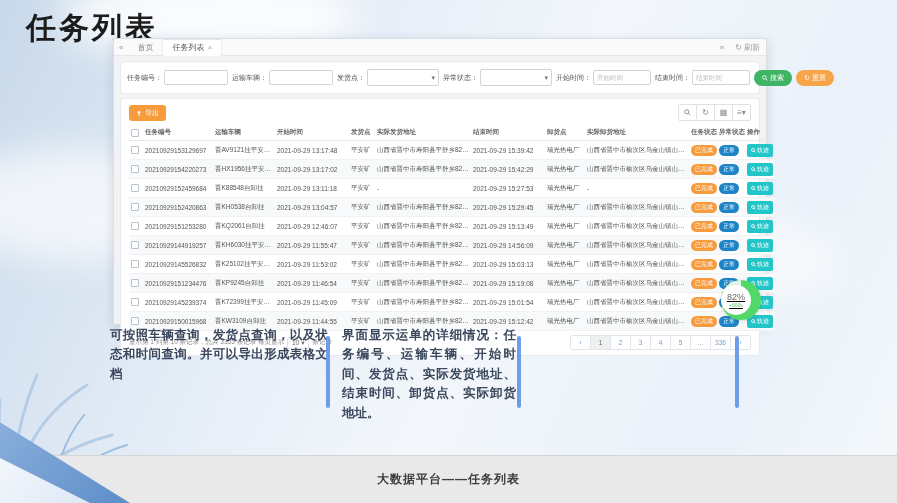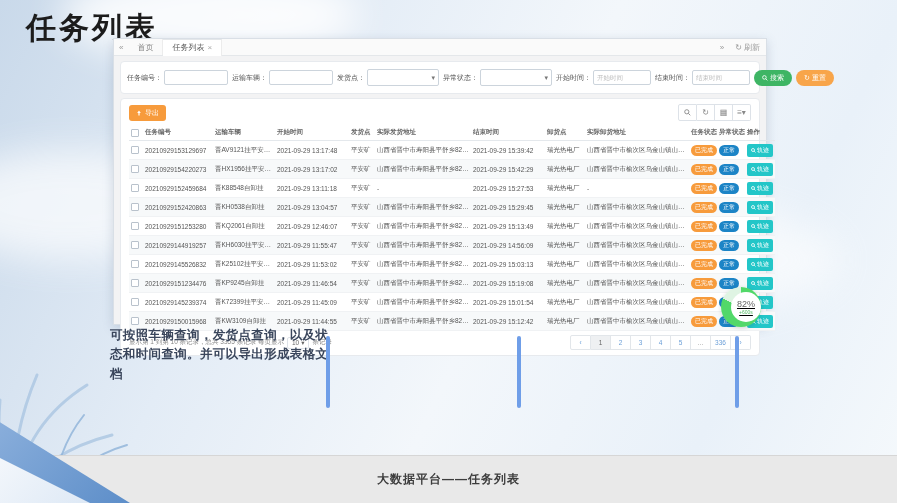--- a/index.html
+++ b/index.html
@@ -62,22 +62,22 @@
   .pager-row{display:flex;align-items:center;font-size:6.5px;color:#888;padding:4px 0 2px;}
   .psize{display:inline-flex;align-items:center;gap:2px;border:1px solid #dde2e8;border-radius:2px;padding:1px 4px;margin:0 3px;color:#666;cursor:pointer;}
   .pages{margin-left:auto;display:flex;}
   .page{min-width:13px;height:13px;padding:0 3px;border:1px solid #e2e6ea;border-left:none;display:flex;
     align-items:center;justify-content:center;color:#6b9fd8;cursor:pointer;background:#fff;}
   .page:first-child{border-left:1px solid #e2e6ea;border-radius:2px 0 0 2px;}
   .page:last-child{border-radius:0 2px 2px 0;}
   .page.active{background:#eef0f2;color:#666;}
   .page.ellip{color:#999;}
 
-  .gauge{position:absolute;left:721px;top:287px;width:40px;height:40px;border-radius:50%;
-    background:conic-gradient(#52d869 0% 82%,#dff4e3 82% 100%);display:flex;align-items:center;justify-content:flex-end;
+  .gauge{position:absolute;left:721px;top:280px;width:40px;height:40px;border-radius:50%;
+    background:conic-gradient(#52d869 0% 82%,#dff4e3 82% 100%);display:flex;align-items:center;justify-content:flex-start;
     box-shadow:0 1px 4px rgba(0,0,0,.15);z-index:5;text-decoration:underline;}
   .gauge-inner{width:30px;height:30px;border-radius:50%;background:#fff;display:flex;flex-direction:column;
     align-items:center;justify-content:center;line-height:1;}
   .gauge-value{font-size:9px;color:#666;}
   .gauge-sub{font-size:5px;color:#52b963;margin-top:1px;}
 
   
   .note{position:absolute;top:326px;font-size:12.5px;font-weight:bold;color:#3a465c;line-height:1.55;text-align:justify;}
   .note1{left:110px;width:218px;}
   .note2{left:342px;width:174px;}
@@ -447,20 +447,21 @@
 
   <div class="gauge">
     <div class="gauge-inner">
       <span class="gauge-value">82%</span>
       <span class="gauge-sub">+600s</span>
     </div>
   </div>
 
   <div class="note note1">可按照车辆查询，发货点查询，以及状态和时间查询。并可以导出形成表格文档</div>
   <div class="vdiv d1"></div>
+  <div class="note note2">界面显示运单的详细情况：任务编号、运输车辆、开始时间、发货点、实际发货地址、结束时间、卸货点、实际卸货地址。</div>
   <div class="vdiv d2"></div>
   <div class="vdiv d3"></div>
 
   <div class="footer">
     <span>大数据平台——任务列表</span>
   </div>
 
   <svg class="leaves" width="210" height="190" viewBox="0 0 210 190">
     <g fill="none" stroke="#aec8e3" stroke-width="3" stroke-linecap="round" opacity="0.85">
       <path d="M20 185 C 30 130, 55 95, 95 70"></path>

